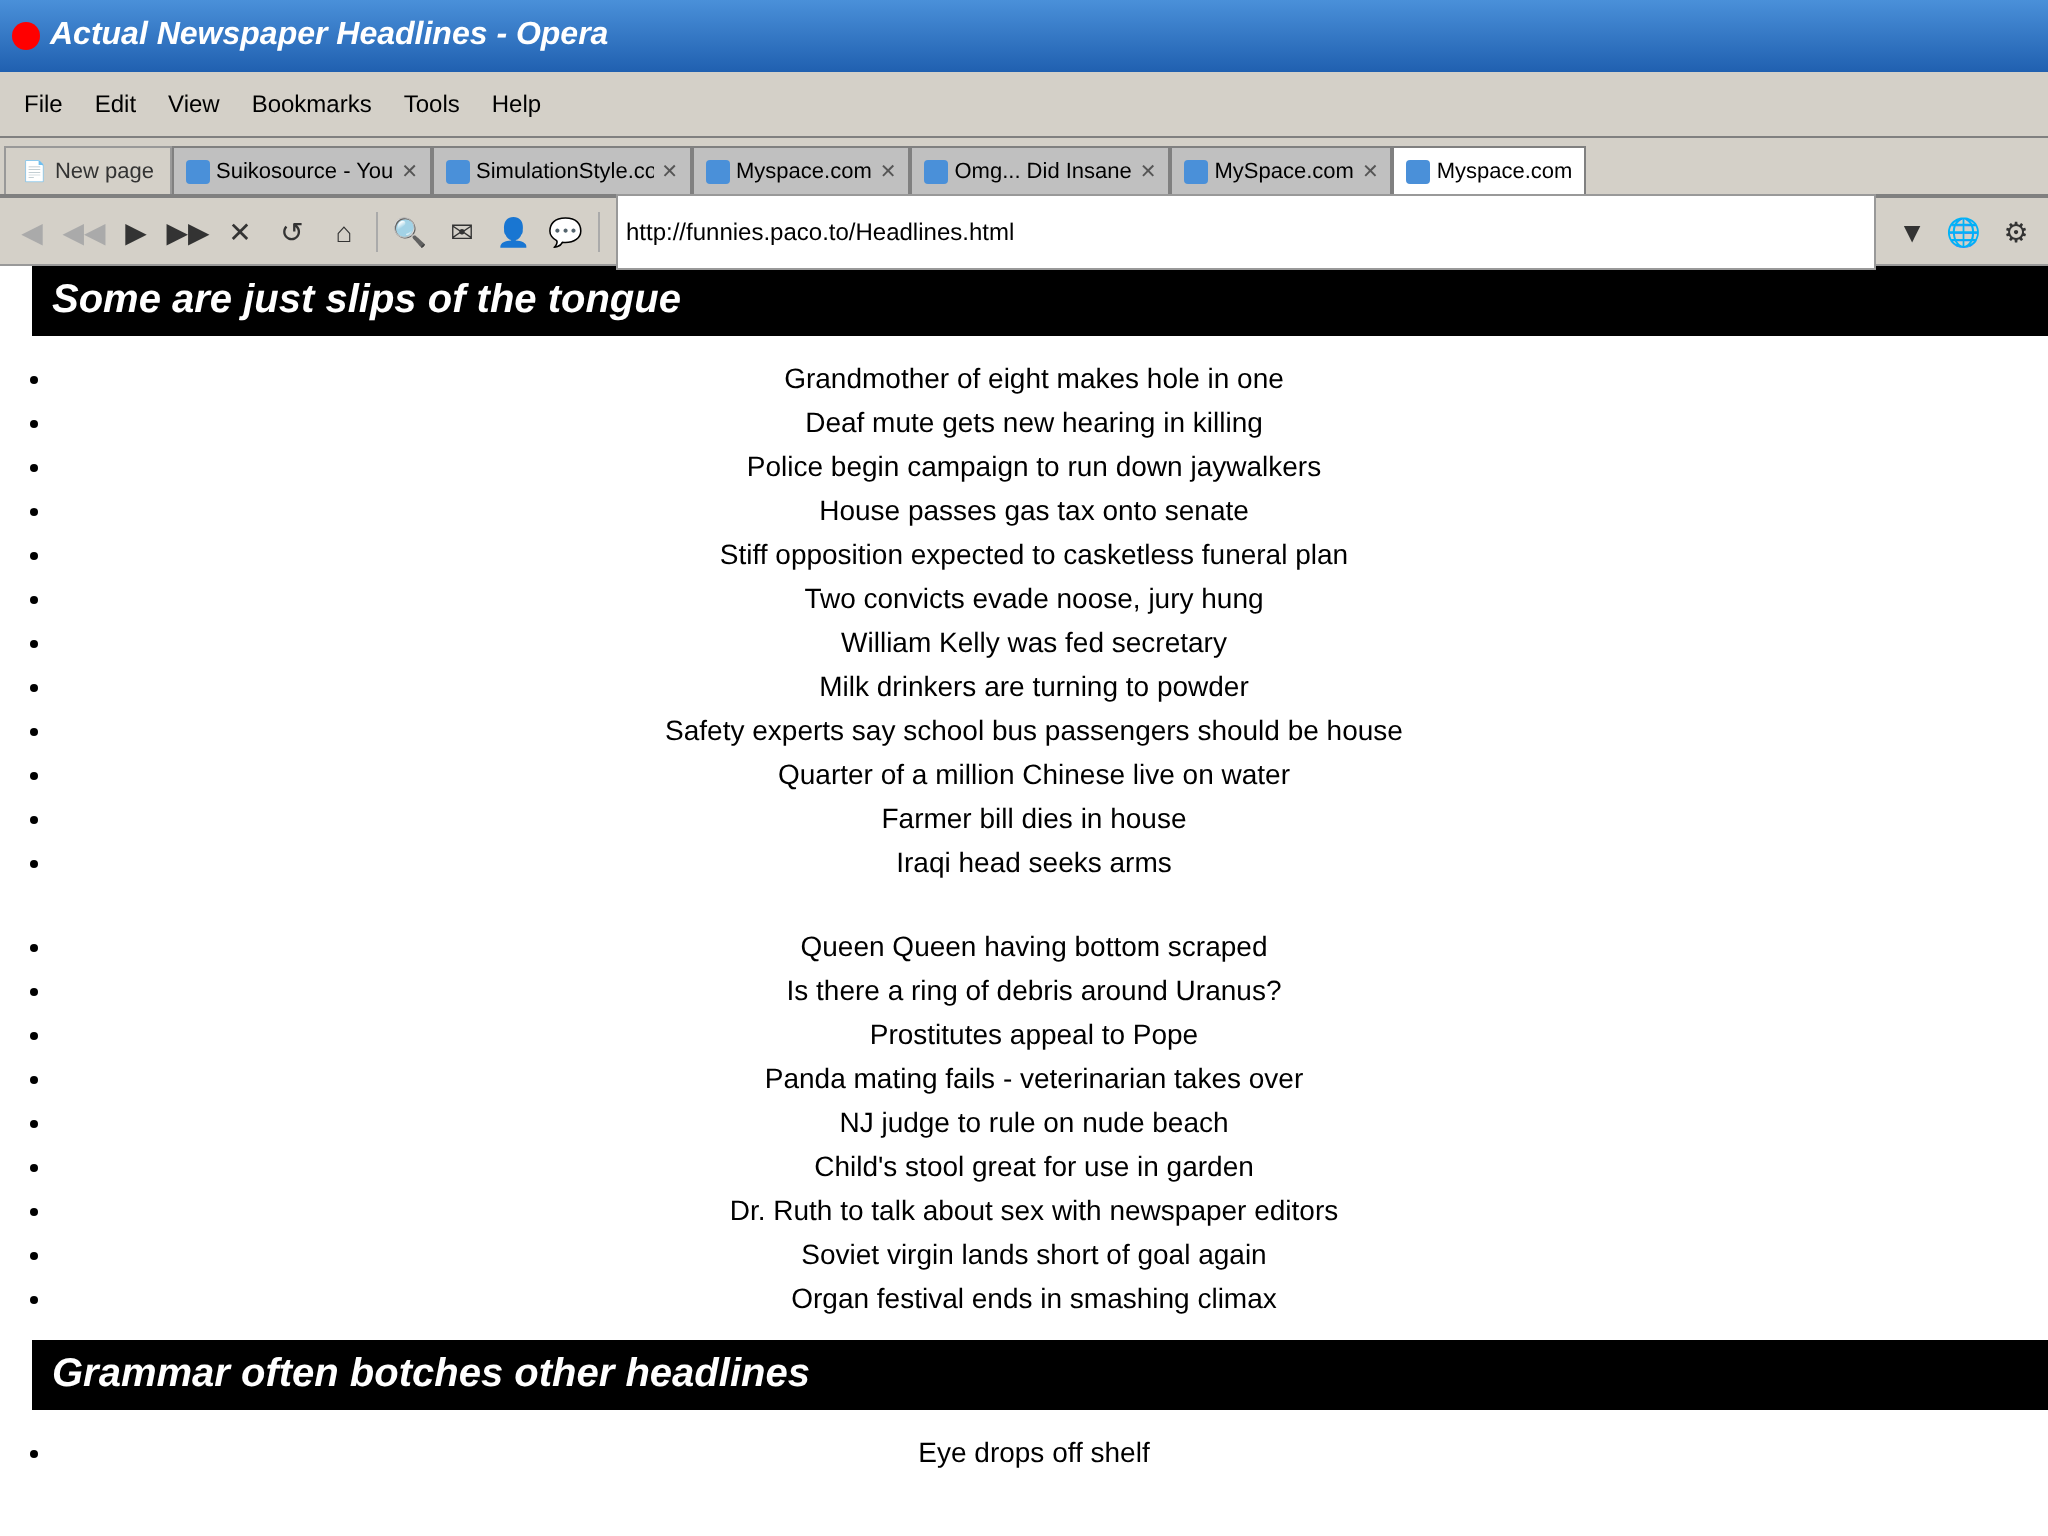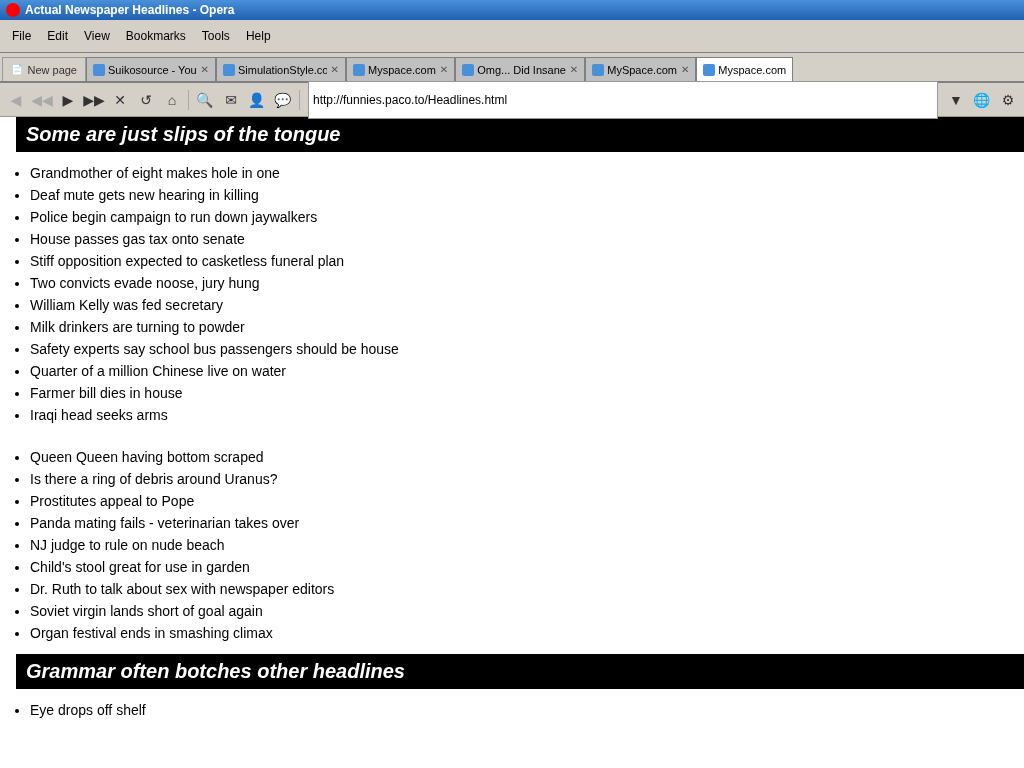--- a/index.html
+++ b/index.html
@@ -2,26 +2,27 @@
 <html><head>
   <meta charset="utf-8">
   <style>
     * { margin: 0; padding: 0; box-sizing: border-box; }
     body { font-family: Arial, sans-serif; font-size: 14px; background: #fff; overflow-x: hidden; }
 
     
     #title-bar {
       background: linear-gradient(to bottom, #4a90d9, #2060b0);
       color: white;
-      height: 20px;
+      height: 36px;
       display: flex;
       align-items: center;
       padding: 0 6px;
-      font-size: 12px;
+      font-size: 16px;
       font-weight: bold;
+      font-style: italic;
     }
     #title-bar .opera-icon {
       width: 14px; height: 14px;
       background: red;
       border-radius: 50%;
       margin-right: 5px;
       display: inline-block;
       flex-shrink: 0;
     }
 
@@ -152,20 +153,21 @@
       font-size: 20px;
       font-weight: bold;
       padding: 6px 10px;
       font-style: italic;
       margin-left: 16px;
     }
 
     .headline-list {
       padding: 10px 20px 10px 30px;
       list-style: disc;
+      text-align: center;
     }
     .headline-list li {
       padding: 3px 0;
       font-size: 14px;
       color: #000;
     }
   </style>
 </head>
 <body>
 

